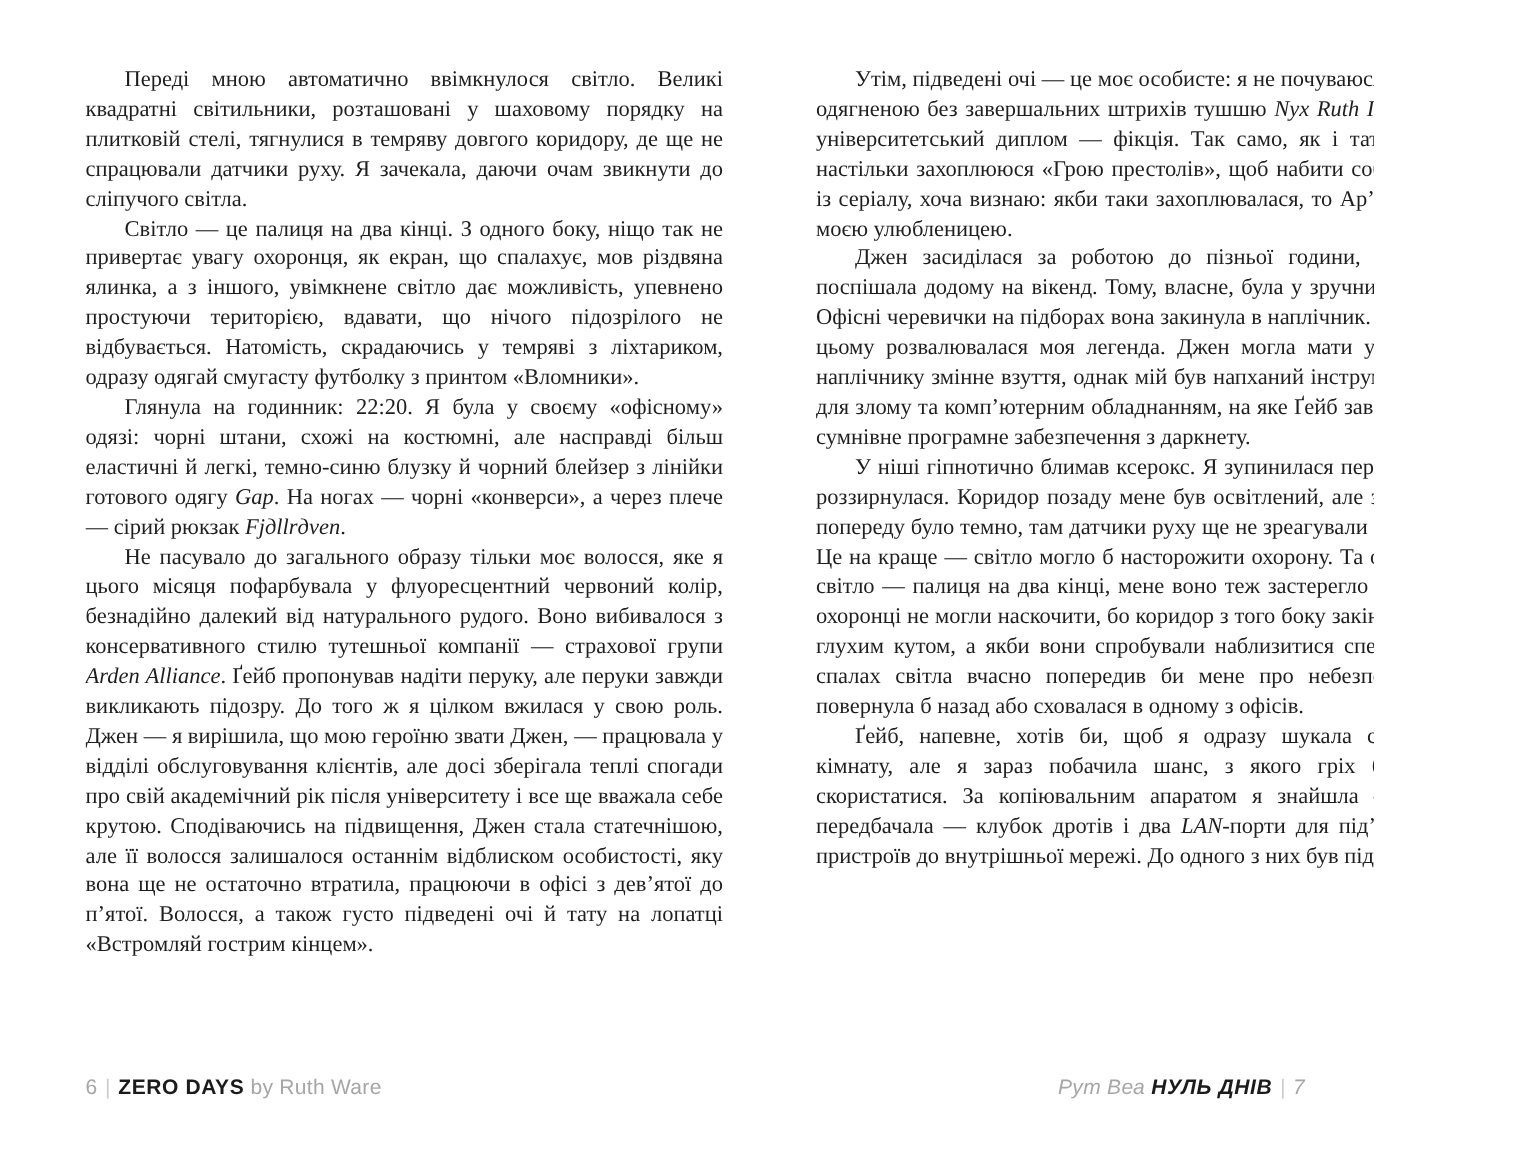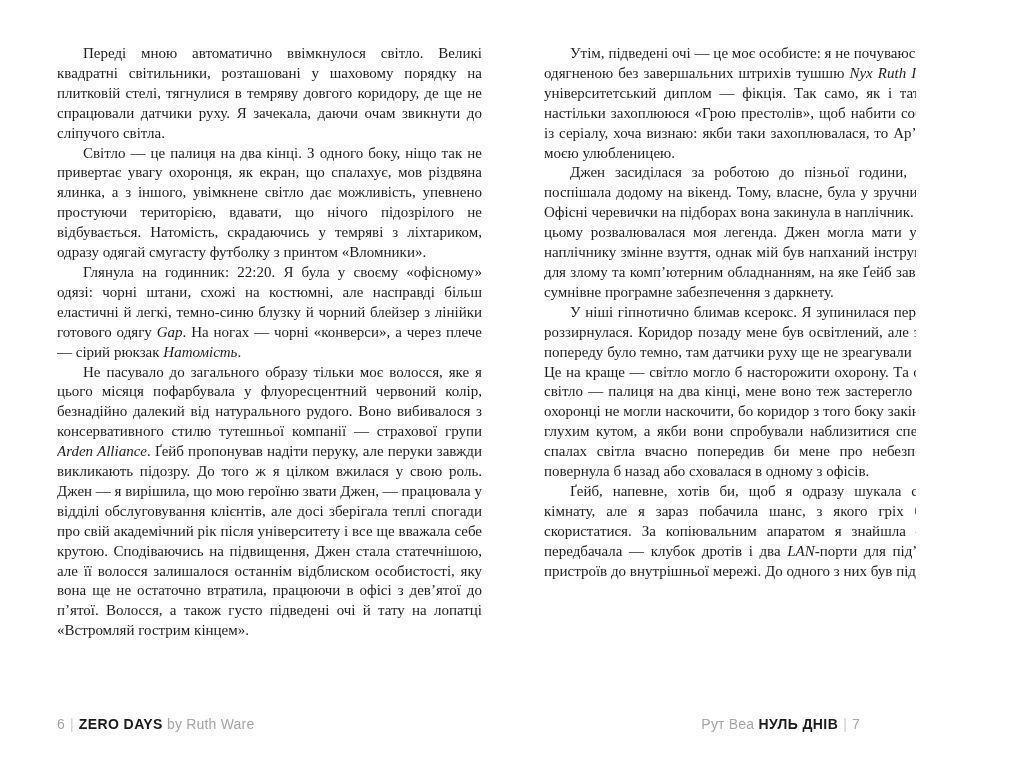--- a/index.html
+++ b/index.html
@@ -36,42 +36,42 @@
   .page-footer {
     position: absolute;
     top: 716px;
     font-family: "Liberation Sans", sans-serif;
     font-size: 14px;
     color: #a6a6a6;
     letter-spacing: 0.2px;
     white-space: nowrap;
   }
   .footer-left  { left: 57px; }
-  .footer-right { right: 56px; text-align: center; }
+  .footer-right { right: 46px; text-align: center; font-style: italic; }
   .page-footer .strong-title {
     color: #1b1b1b;
     font-weight: bold;
     letter-spacing: 0.4px;
   }
   .page-footer .sep {
     color: #cccccc;
     padding: 0 5px;
     font-weight: normal;
   }
   .page-footer .muted { color: #a6a6a6; }
 </style>
 </head>
 <body>
 
 <div class="spread">
 
   <div class="text-column col-left">
       <p>Переді мною автоматично ввімкнулося світло. Великі квадратні світильники, розташовані у шаховому порядку на плитковій стелі, тягнулися в темряву довгого коридору, де ще не спрацювали датчики руху. Я зачекала, даючи очам звикнути до сліпучого світла.</p>
       <p>Світло — це палиця на два кінці. З одного боку, ніщо так не привертає увагу охоронця, як екран, що спалахує, мов різдвяна ялинка, а з іншого, увімкнене світло дає можливість, упевнено простуючи територією, вдавати, що нічого підозрілого не відбувається. Натомість, скрадаючись у темряві з ліхтариком, одразу одягай смугасту футболку з принтом «Вломники».</p>
-      <p>Глянула на годинник: 22:20. Я була у своєму «офісному» одязі: чорні штани, схожі на костюмні, але насправді більш еластичні й легкі, темно-синю блузку й чорний блейзер з лінійки готового одягу <em>Gap</em>. На ногах — чорні «конверси», а через плече — сірий рюкзак <em>Натомість</em>.</p>
+      <p>Глянула на годинник: 22:20. Я була у своєму «офісному» одязі: чорні штани, схожі на костюмні, але насправді більш еластичні й легкі, темно-синю блузку й чорний блейзер з лінійки готового одягу <em>Gap</em>. На ногах — чорні «конверси», а через плече — сірий рюкзак <em>Fjдllrдven</em>.</p>
       <p>Не пасувало до загального образу тільки моє волосся, яке я цього місяця пофарбувала у флуоресцентний червоний колір, безнадійно далекий від натурального рудого. Воно вибивалося з консервативного стилю тутешньої компанії — страхової групи <em>Arden Alliance</em>. Ґейб пропонував надіти перуку, але перуки завжди викликають підозру. До того ж я цілком вжилася у свою роль. Джен — я вирішила, що мою героїню звати Джен, — працювала у відділі обслуговування клієнтів, але досі зберігала теплі спогади про свій академічний рік після університету і все ще вважала себе крутою. Сподіваючись на підвищення, Джен стала статечнішою, але її волосся залишалося останнім відблиском особистості, яку вона ще не остаточно втратила, працюючи в офісі з дев’ятої до п’ятої. Волосся, а також густо підведені очі й тату на лопатці «Встромляй гострим кінцем».</p>
     </div>
 
   <div class="text-column col-right">
       <p>Утім, підведені очі — це моє особисте: я не почуваюся цілком одягненою без завершальних штрихів тушшю <em>Nyx Ruth Ink</em>. А от університетський диплом — фікція. Так само, як і тату. Я не настільки захоплююся «Грою престолів», щоб набити собі фразу із серіалу, хоча визнаю: якби таки захоплювалася, то Ар’я була б моєю улюбленицею.</p>
       <p>Джен засиділася за роботою до пізньої години, а тепер поспішала додому на вікенд. Тому, власне, була у зручних кедах. Офісні черевички на підборах вона закинула в наплічник. Саме на цьому розвалювалася моя легенда. Джен могла мати у своєму наплічнику змінне взуття, однак мій був напханий інструментами для злому та комп’ютерним обладнанням, на яке Ґейб завантажив сумнівне програмне забезпечення з даркнету.</p>
       <p>У ніші гіпнотично блимав ксерокс. Я зупинилася перед ним і роззирнулася. Коридор позаду мене був освітлений, але за рогом попереду було темно, там датчики руху ще не зреагували на мене. Це на краще — світло могло б насторожити охорону. Та оскільки світло — палиця на два кінці, мене воно теж застерегло б. Ззаду охоронці не могли наскочити, бо коридор з того боку закінчувався глухим кутом, а якби вони спробували наблизитися спереду, то спалах світла вчасно попередив би мене про небезпеку, і я повернула б назад або сховалася в одному з офісів.</p>
       <p>Ґейб, напевне, хотів би, щоб я одразу шукала серверну кімнату, але я зараз побачила шанс, з якого гріх було не скористатися. За копіювальним апаратом я знайшла — як і передбачала — клубок дротів і два <em>LAN</em>-порти для під’єднання пристроїв до внутрішньої мережі. До одного з них був під’єд-</p>
     </div>
 

